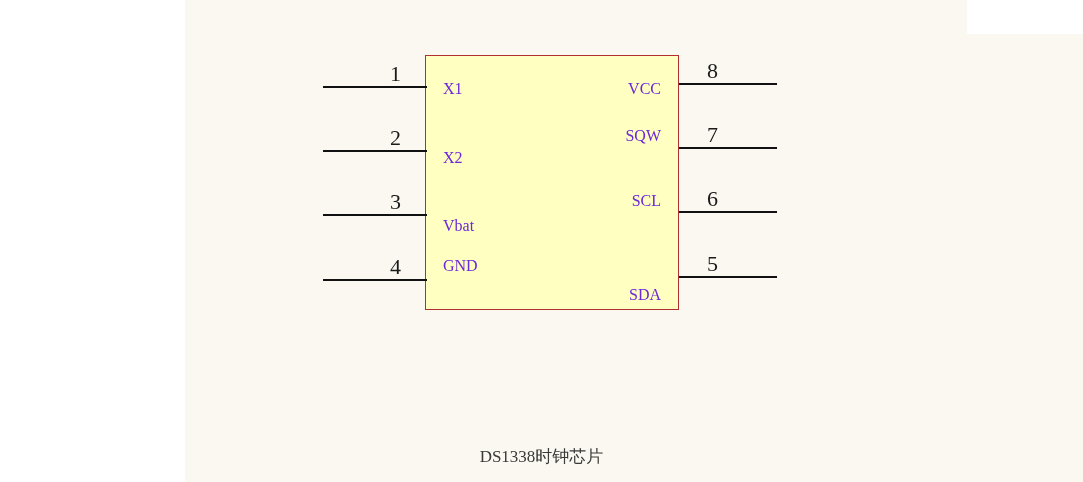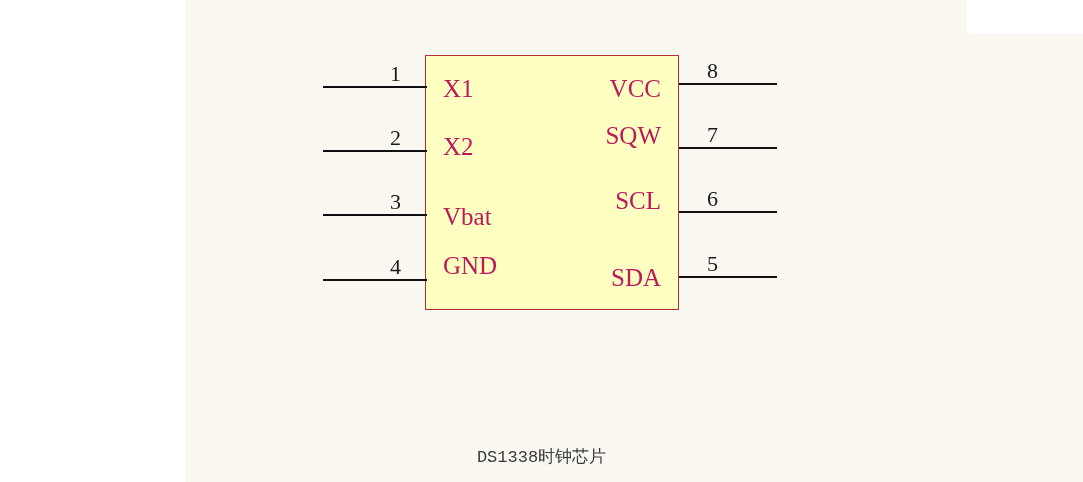--- a/index.html
+++ b/index.html
@@ -50,32 +50,32 @@
   .num-left  { text-align: right; padding-right: 26px; }
   .num-right { text-align: left;  padding-left: 28px; }
   .pin-line {
     height: 2px;
     background: #111111;
   }
   .chip-label {
     position: absolute;
     height: 27px;
     line-height: 27px;
-    font-size: 25px;
-    color: #be185d;
+    font-size: 16px;
+    color: #6d28d9;
     white-space: nowrap;
   }
   .label-left  { left: 443px; }
   .label-right { right: 422px; text-align: left; }
   .caption {
     position: absolute;
     left: 0; top: 445px;
     width: 1083px;
     text-align: center;
-    font-family: Liberation Mono, monospace;
+    font-family: Liberation Serif, serif;
     font-size: 17px;
     color: #3a3a3a;
   }
 </style>
 </head>
 <body>
 
 <div class="page">
 
   <div class="bg-main"></div>
@@ -111,24 +111,24 @@
   <div class="pin pin-right" style="top:186px">
     <span class="pin-num num-right">6</span>
     <div class="pin-line"></div>
   </div>
   <div class="pin pin-right" style="top:251px">
     <span class="pin-num num-right">5</span>
     <div class="pin-line"></div>
   </div>
 
   <span class="chip-label label-left" style="top:75px">X1</span>
-  <span class="chip-label label-left" style="top:133px">X2</span>
-  <span class="chip-label label-left" style="top:203px">Vbat</span>
+  <span class="chip-label label-left" style="top:144px">X2</span>
+  <span class="chip-label label-left" style="top:212px">Vbat</span>
   <span class="chip-label label-left" style="top:252px">GND</span>
 
   <span class="chip-label label-right" style="top:75px">VCC</span>
   <span class="chip-label label-right" style="top:122px">SQW</span>
   <span class="chip-label label-right" style="top:187px">SCL</span>
-  <span class="chip-label label-right" style="top:264px">SDA</span>
+  <span class="chip-label label-right" style="top:281px">SDA</span>
 
   <div class="caption">DS1338时钟芯片</div>
 
 </div>
 
 </body></html>

